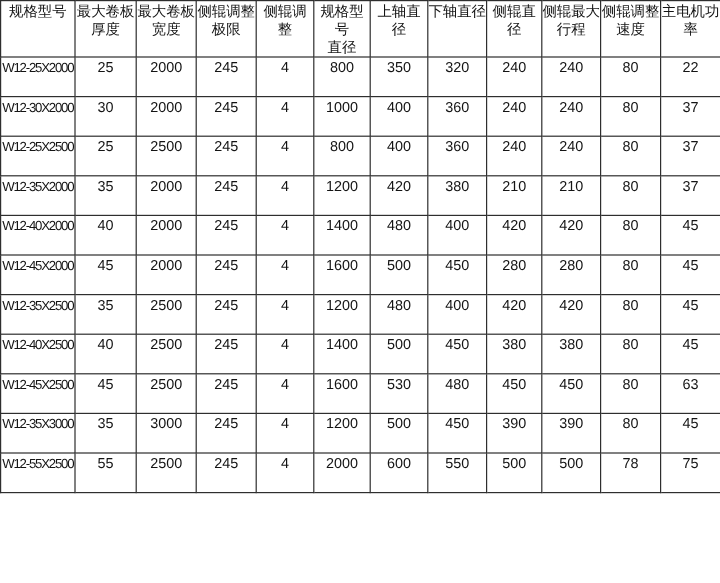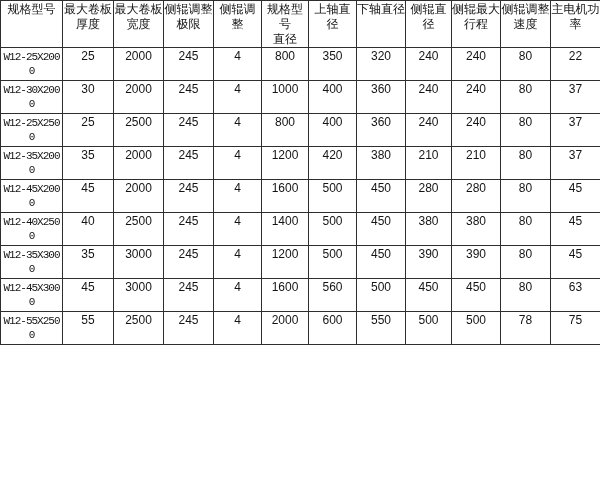--- a/index.html
+++ b/index.html
@@ -31,21 +31,21 @@
     overflow: hidden;
   }
   .spec thead th {
     height: 29px;
     white-space: pre-line; 
   }
   .spec tbody td {
     height: 30px;
   }
   .spec td.model {
-    font-family: Liberation Mono, monospace;
+    font-family: Liberation Sans, sans-serif;
     font-size: 11px;
     letter-spacing: -1px;
     line-height: 14px;
     word-break: break-all; 
     padding-top: 2px;
   }
   
   col.c0  { width: 62px; }
   col.c1  { width: 51px; }
   col.c2  { width: 50px; }
@@ -151,74 +151,102 @@
         <td>4</td>
         <td>1200</td>
         <td>420</td>
         <td>380</td>
         <td>210</td>
         <td>210</td>
         <td>80</td>
         <td>37</td>
       </tr>
       <tr>
+        <td class="model">W12-40X2000</td>
+        <td>40</td>
+        <td>2000</td>
+        <td>245</td>
+        <td>4</td>
+        <td>1400</td>
+        <td>480</td>
+        <td>400</td>
+        <td>420</td>
+        <td>420</td>
+        <td>80</td>
+        <td>45</td>
+      </tr>
+      <tr>
         <td class="model">W12-45X2000</td>
         <td>45</td>
         <td>2000</td>
         <td>245</td>
         <td>4</td>
         <td>1600</td>
         <td>500</td>
         <td>450</td>
         <td>280</td>
         <td>280</td>
         <td>80</td>
         <td>45</td>
       </tr>
       <tr>
+        <td class="model">W12-35X2500</td>
+        <td>35</td>
+        <td>2500</td>
+        <td>245</td>
+        <td>4</td>
+        <td>1200</td>
+        <td>480</td>
+        <td>400</td>
+        <td>420</td>
+        <td>420</td>
+        <td>80</td>
+        <td>45</td>
+      </tr>
+      <tr>
         <td class="model">W12-40X2500</td>
         <td>40</td>
         <td>2500</td>
         <td>245</td>
         <td>4</td>
         <td>1400</td>
         <td>500</td>
         <td>450</td>
         <td>380</td>
         <td>380</td>
         <td>80</td>
         <td>45</td>
+      </tr>
+      <tr>
+        <td class="model">W12-45X2500</td>
+        <td>45</td>
+        <td>2500</td>
+        <td>245</td>
+        <td>4</td>
+        <td>1600</td>
+        <td>530</td>
+        <td>480</td>
+        <td>450</td>
+        <td>450</td>
+        <td>80</td>
+        <td>63</td>
       </tr>
       <tr>
         <td class="model">W12-35X3000</td>
         <td>35</td>
         <td>3000</td>
         <td>245</td>
         <td>4</td>
         <td>1200</td>
         <td>500</td>
         <td>450</td>
         <td>390</td>
         <td>390</td>
         <td>80</td>
         <td>45</td>
-      </tr>
-      <tr>
-        <td class="model">W12-45X3000</td>
-        <td>45</td>
-        <td>3000</td>
-        <td>245</td>
-        <td>4</td>
-        <td>1600</td>
-        <td>560</td>
-        <td>500</td>
-        <td>450</td>
-        <td>450</td>
-        <td>80</td>
-        <td>63</td>
       </tr>
       <tr>
         <td class="model">W12-55X2500</td>
         <td>55</td>
         <td>2500</td>
         <td>245</td>
         <td>4</td>
         <td>2000</td>
         <td>600</td>
         <td>550</td>

